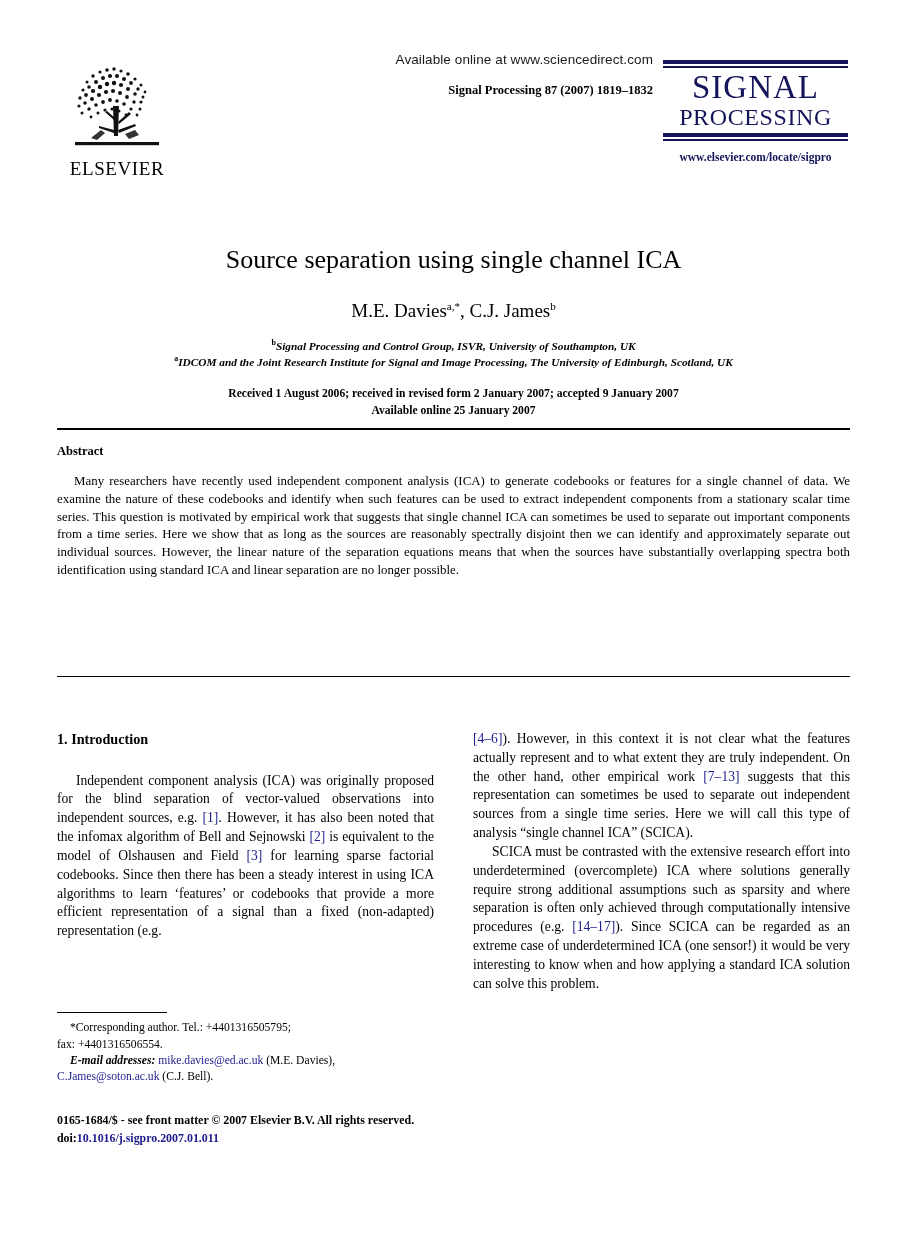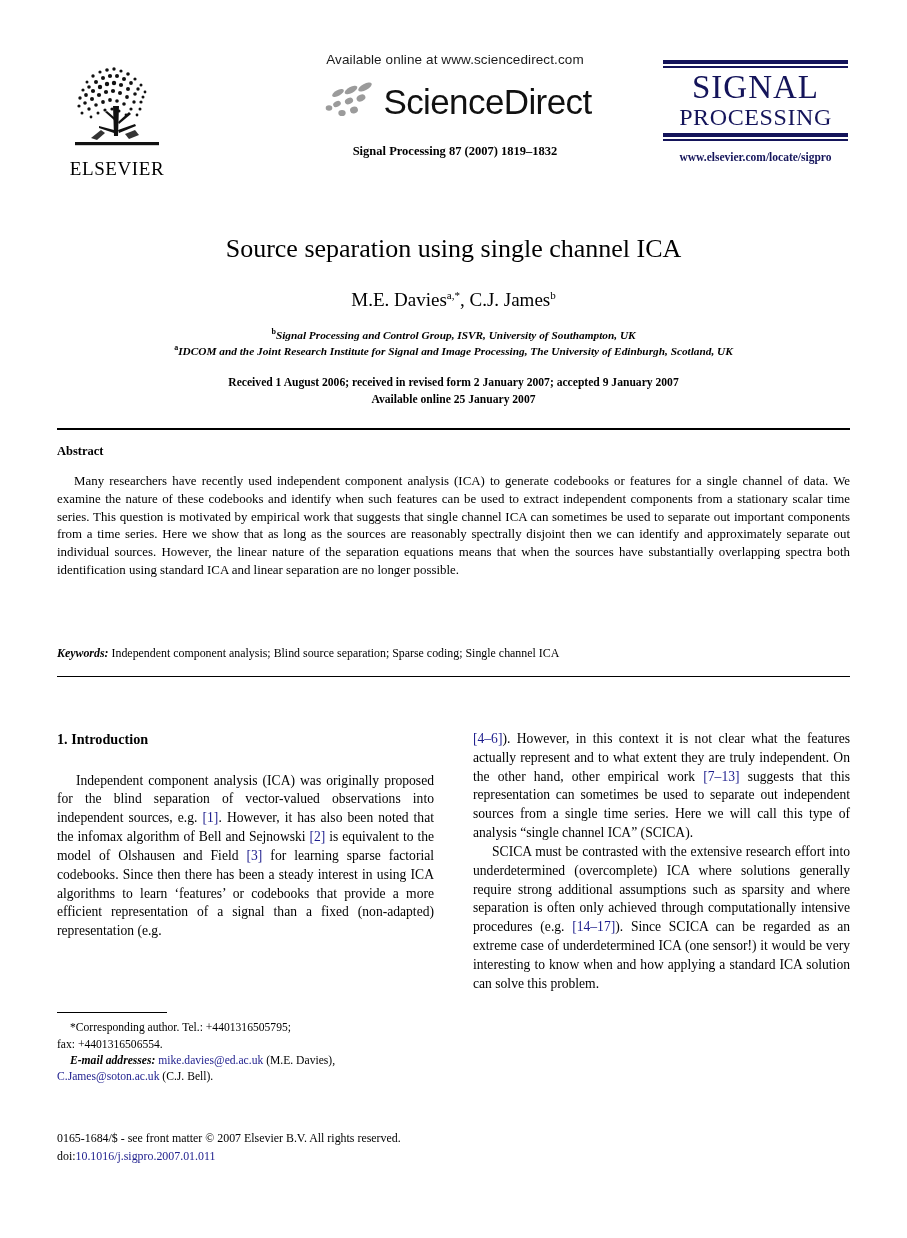--- a/index.html
+++ b/index.html
@@ -49,24 +49,24 @@
   .elsevier-word {
     font-family: "Liberation Serif", serif;
     font-size: 19px;
     letter-spacing: 0.6px;
     margin-top: 2px;
     color: #000;
   }
 
   .sd-block {
     position: absolute;
-    left: 188px;
+    left: 176px;
     top: 0px;
     width: 420px;
-    text-align: center;
+    text-align: right;
   }
   .sd-avail {
     font-family: "Liberation Sans", sans-serif;
     font-size: 13.5px;
     color: #1a1a1a;
     letter-spacing: 0.1px;
   }
   .sd-logo-row {
     display: flex;
     align-items: center;
@@ -131,21 +131,21 @@
     left: 57px;
     top: 232px;
     width: 793px;
     text-align: center;
   }
   .paper-title {
     font-family: "Liberation Serif", serif;
     font-size: 26px;
     font-weight: normal;
     color: #000;
-    margin: 1px;
+    margin: 12px;
     line-height: 1.25;
   }
   .authors {
     font-family: "Liberation Serif", serif;
     font-size: 19px;
     margin-top: 23px;
     color: #000;
   }
   .authors sup { font-size: 11px; vertical-align: super; }
   .affil {
@@ -270,24 +270,23 @@
   .mail { color: #1c1c8c; }
 
   
   .footer {
     position: absolute;
     left: 57px;
     top: 1112px;
     width: 520px;
     font-family: "Liberation Serif", serif;
     font-size: 11.9px;
-    font-weight: normal;
+    font-weight: bold;
     line-height: 1.5;
     color: #000;
-    margin-top: 18px;
   }
   .doi-link { color: #1c1c8c; }
 </style>
 </head>
 <body>
 
 <div class="page">
 
   <div class="masthead">
 
@@ -365,36 +364,20 @@
 
             <rect x="6" y="82" width="84" height="3.2"></rect>
           </g>
         </svg>
       </div>
       <div class="elsevier-word">ELSEVIER</div>
     </div>
 
     <div class="sd-block">
       <div class="sd-avail">Available online at www.sciencedirect.com</div>
-      <div class="sd-logo-row">
-        <svg class="sd-dots" viewBox="0 0 62 42" aria-hidden="true">
-          <g fill="#9b9b9b">
-            <ellipse cx="47" cy="7" rx="7.5" ry="3.2" transform="rotate(-28 47 7)"></ellipse>
-            <ellipse cx="33" cy="10" rx="7" ry="3.0" transform="rotate(-28 33 10)"></ellipse>
-            <ellipse cx="20" cy="13" rx="6.5" ry="2.8" transform="rotate(-28 20 13)"></ellipse>
-            <ellipse cx="43" cy="18" rx="4.6" ry="3.2" transform="rotate(-25 43 18)"></ellipse>
-            <ellipse cx="31" cy="21" rx="4.3" ry="3.0" transform="rotate(-25 31 21)"></ellipse>
-            <ellipse cx="19" cy="24" rx="4.0" ry="2.8" transform="rotate(-25 19 24)"></ellipse>
-            <ellipse cx="36" cy="30" rx="4.0" ry="3.3" transform="rotate(-18 36 30)"></ellipse>
-            <ellipse cx="24" cy="33" rx="3.7" ry="3.1"></ellipse>
-            <ellipse cx="11" cy="28" rx="3.3" ry="2.8"></ellipse>
-          </g>
-        </svg>
-        <span class="sd-word">ScienceDirect</span>
-      </div>
       <div class="sd-journal-ref">Signal Processing 87 (2007) 1819–1832</div>
     </div>
 
     <div class="journal-logo">
       <div class="jl-rule-thick"></div>
       <div class="jl-rule-thin"></div>
       <div class="jl-signal">SIGNAL</div>
       <div class="jl-processing">PROCESSING</div>
       <div class="jl-rule-thick"></div>
       <div class="jl-rule-thin"></div>
@@ -425,23 +408,20 @@
   </div>
 
   <div class="rule-heavy" style="top:428px;"></div>
   <div class="rule-light" style="top:676px;"></div>
 
   <div class="abstract-area">
     <div class="abstract-head">Abstract</div>
     <div class="abstract-body">Many researchers have recently used independent component analysis (ICA) to generate codebooks or features for a single channel of data. We examine the nature of these codebooks and identify when such features can be used to extract independent components from a stationary scalar time series. This question is motivated by empirical work that suggests that single channel ICA can sometimes be used to separate out important components from a time series. Here we show that as long as the sources are reasonably spectrally disjoint then we can identify and approximately separate out individual sources. However, the linear nature of the separation equations means that when the sources have substantially overlapping spectra both identification using standard ICA and linear separation are no longer possible.</div>
   </div>
 
-  <div class="keywords">
-    <i>Keywords:</i><span> Independent component analysis; Blind source separation; Sparse coding; Single channel ICA</span>
-  </div>
 
   <div class="col col-left">
     <div class="sec-head">1.  Introduction</div>
     <p class="para"><span>Independent component analysis (ICA) was originally proposed for the blind separation of vector-valued observations into independent sources, e.g. </span><span class="ref">[1]</span><span>. However, it has also been noted that the infomax algorithm of Bell and Sejnowski </span><span class="ref">[2]</span><span> is equivalent to the model of Olshausen and Field </span><span class="ref">[3]</span><span> for learning sparse factorial codebooks. Since then there has been a steady interest in using ICA algorithms to learn ‘features’ or codebooks that provide a more efficient representation of a signal than a fixed (non-adapted) representation (e.g.</span></p>
   </div>
 
   <div class="col col-right">
     <p class="para" style="text-indent:0;"><span class="ref">[4–6]</span><span>). However, in this context it is not clear what the features actually represent and to what extent they are truly independent. On the other hand, other empirical work </span><span class="ref">[7–13]</span><span> suggests that this representation can sometimes be used to separate out independent sources from a single time series. Here we will call this type of analysis “single channel ICA” (SCICA).</span></p>
     <p class="para"><span>SCICA must be contrasted with the extensive research effort into underdetermined (overcomplete) ICA where solutions generally require strong additional assumptions such as sparsity and where separation is often only achieved through computationally intensive procedures (e.g. </span><span class="ref">[14–17]</span><span>). Since SCICA can be regarded as an extreme case of underdetermined ICA (one sensor!) it would be very interesting to know when and how applying a standard ICA solution can solve this problem.</span></p>
   </div>

